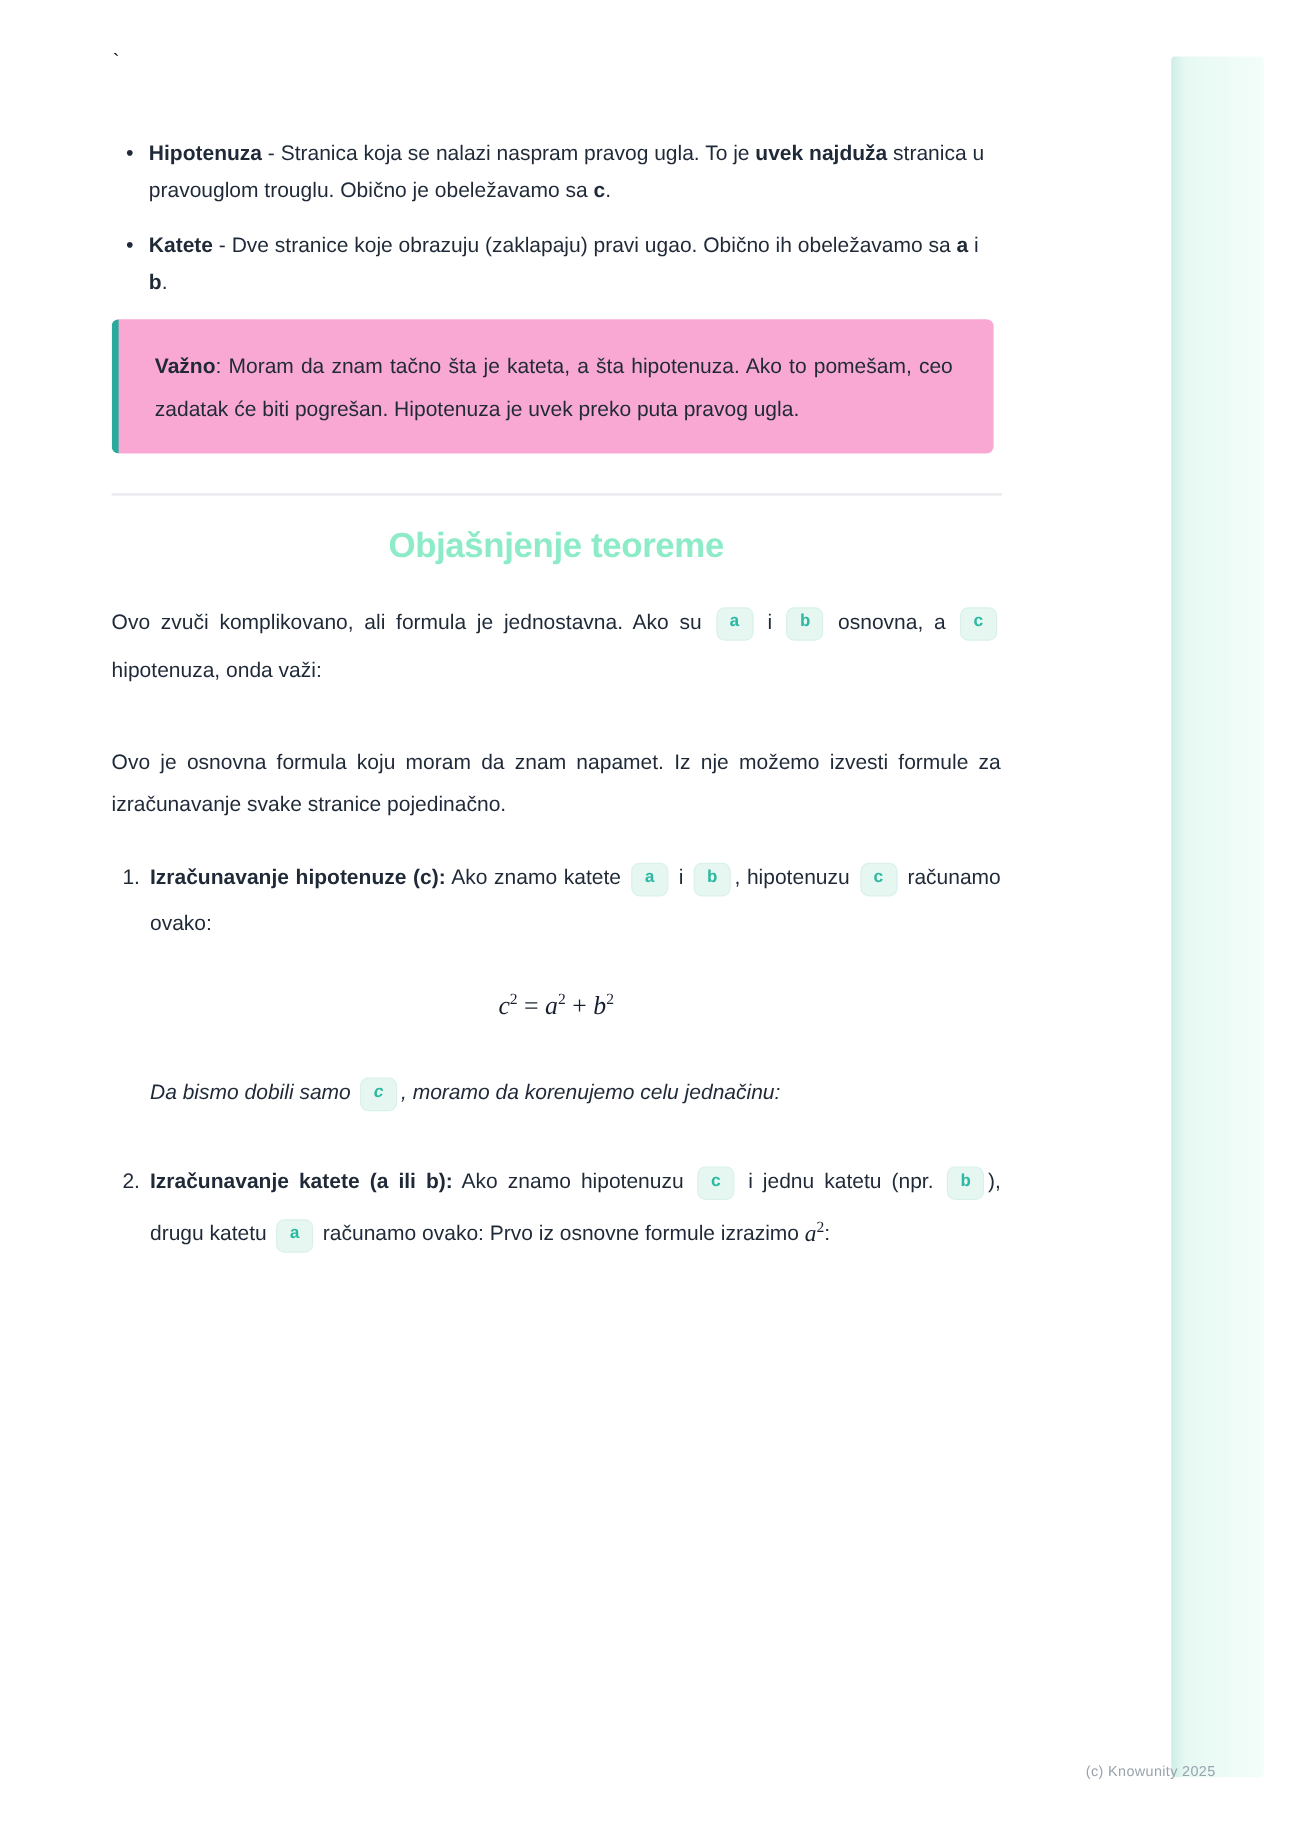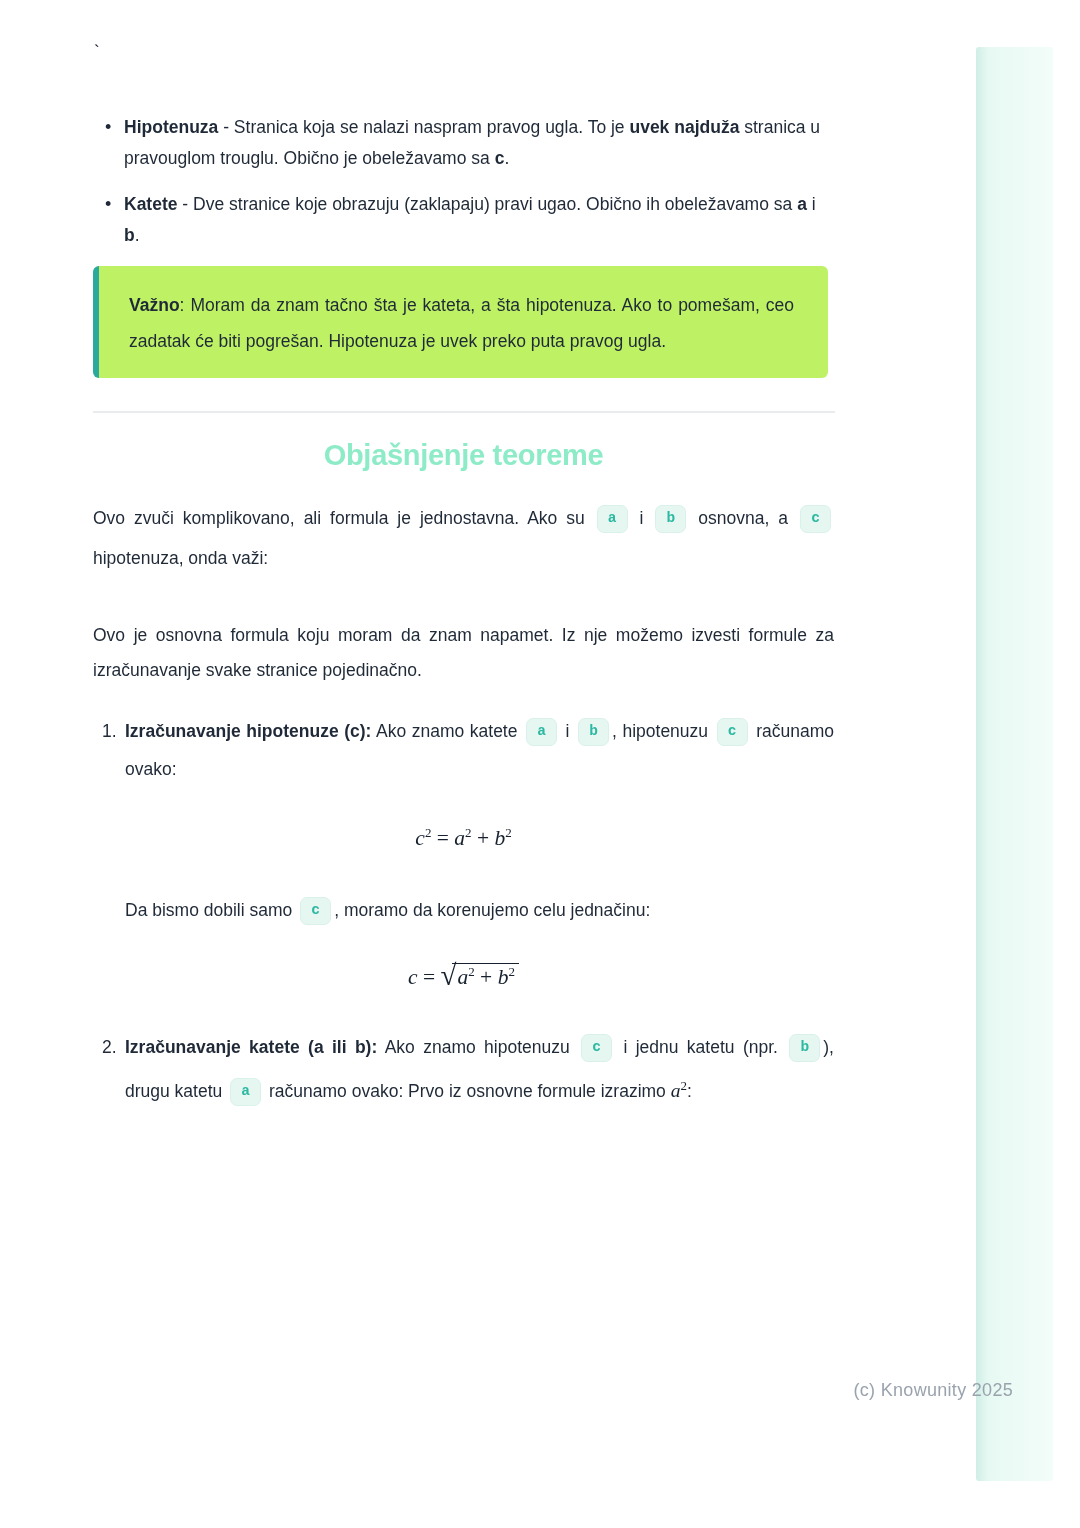--- a/index.html
+++ b/index.html
@@ -25,21 +25,21 @@
   .deflist { margin:112px 0 0 0; padding:0 0 0 31px; list-style:none; width:702px; }
   .defitem { position:relative; line-height:31px; margin-bottom:15px; }
   .defitem::before {
     content:"\2022"; position:absolute; left:-19px; top:0;
     color:#1f2937; font-size:18px;
   }
 
   
   .callout {
     margin-top:12px; width:735px; box-sizing:border-box;
-    background:#bef264; border-left:6px solid #2aa99c; border-radius:6px;
+    background:#f9a8d4; border-left:6px solid #2aa99c; border-radius:6px;
     padding:21px 34px 19px 30px;
   }
   .callout-text { margin:0; line-height:36px; text-align:justify; }
 
   .divider { margin:33px 0 0 0; border:none; border-top:2px solid #e9ebee; width:742px; }
 
   .heading {
     margin:26px 0 0 0; font-size:29px; font-weight:700; color:#8debc7;
     letter-spacing:-0.3px;
     text-align:center;
@@ -75,25 +75,25 @@
   .radical { display:inline-block; font-size:1.35em; transform:translateY(1px); margin-right:-4px; }
   .radicand { display:inline-block; border-top:1.7px solid #16202e; line-height:1.2; padding:0 4px 0 5px; }
   .imath { font-family:"Liberation Serif", serif; font-size:19.5px; color:#16202e; }
 
   
   .step { position:relative; padding-left:32px; line-height:38px; text-align:justify; }
   .s1 { margin-top:24px; }
   .s2 { margin-top:36px; }
   .step-num { position:absolute; left:9px; top:0; }
 
-  .korenovanje { margin:38px 0 0 32px; line-height:38px; }
+  .korenovanje { margin:38px 0 0 32px; line-height:38px;font-style:italic; }
 
   .footer {
-    position:absolute; right:67px; top:1380px;
-    color:#9aa3ad; font-size:18px; letter-spacing:0.3px;
+    position:absolute; right:67px; top:1469px;
+    color:#9aa3ad; font-size:12px; letter-spacing:0.3px;
   }
 </style>
 </head>
 <body>
 
 <div class="page">
   <div class="stripe"></div>
   <span class="stray">`</span>
 
   <div class="content">
@@ -117,20 +117,19 @@
 
 
     <p class="para just lh35">Ovo je osnovna formula koju moram da znam napamet. Iz nje možemo izvesti formule za izračunavanje svake stranice pojedinačno.</p>
 
     <div class="step s1"><span class="step-num">1.</span><span class="b">Izračunavanje hipotenuze (c):</span><span> Ako znamo katete </span><span class="badge">a</span><span> i </span><span class="badge">b</span><span>, hipotenuzu </span><span class="badge">c</span><span> računamo ovako:</span></div>
 
     <div class="formula f2"><span class="mi">c</span><sup>2</sup><span> = </span><span class="mi">a</span><sup>2</sup><span> + </span><span class="mi">b</span><sup>2</sup></div>
 
     <p class="korenovanje"><span>Da bismo dobili samo </span><span class="badge">c</span><span>, moramo da korenujemo celu jednačinu:</span></p>
 
-    <div class="formula f3"><span class="mi">c</span><span> = </span><span class="radical">√</span><span class="radicand"><span class="mi">a</span><sup>2</sup><span> + </span><span class="mi">b</span><sup>2</sup></span></div>
 
     <div class="step s2"><span class="step-num">2.</span><span class="b">Izračunavanje katete (a ili b):</span><span> Ako znamo hipotenuzu </span><span class="badge">c</span><span> i jednu katetu (npr. </span><span class="badge">b</span><span>), drugu katetu </span><span class="badge">a</span><span> računamo ovako: Prvo iz osnovne formule izrazimo </span><span class="imath"><span class="mi">a</span><sup>2</sup></span><span>:</span></div>
 
   </div>
 
   <div class="footer">(c) Knowunity 2025</div>
 </div>
 
 </body></html>

